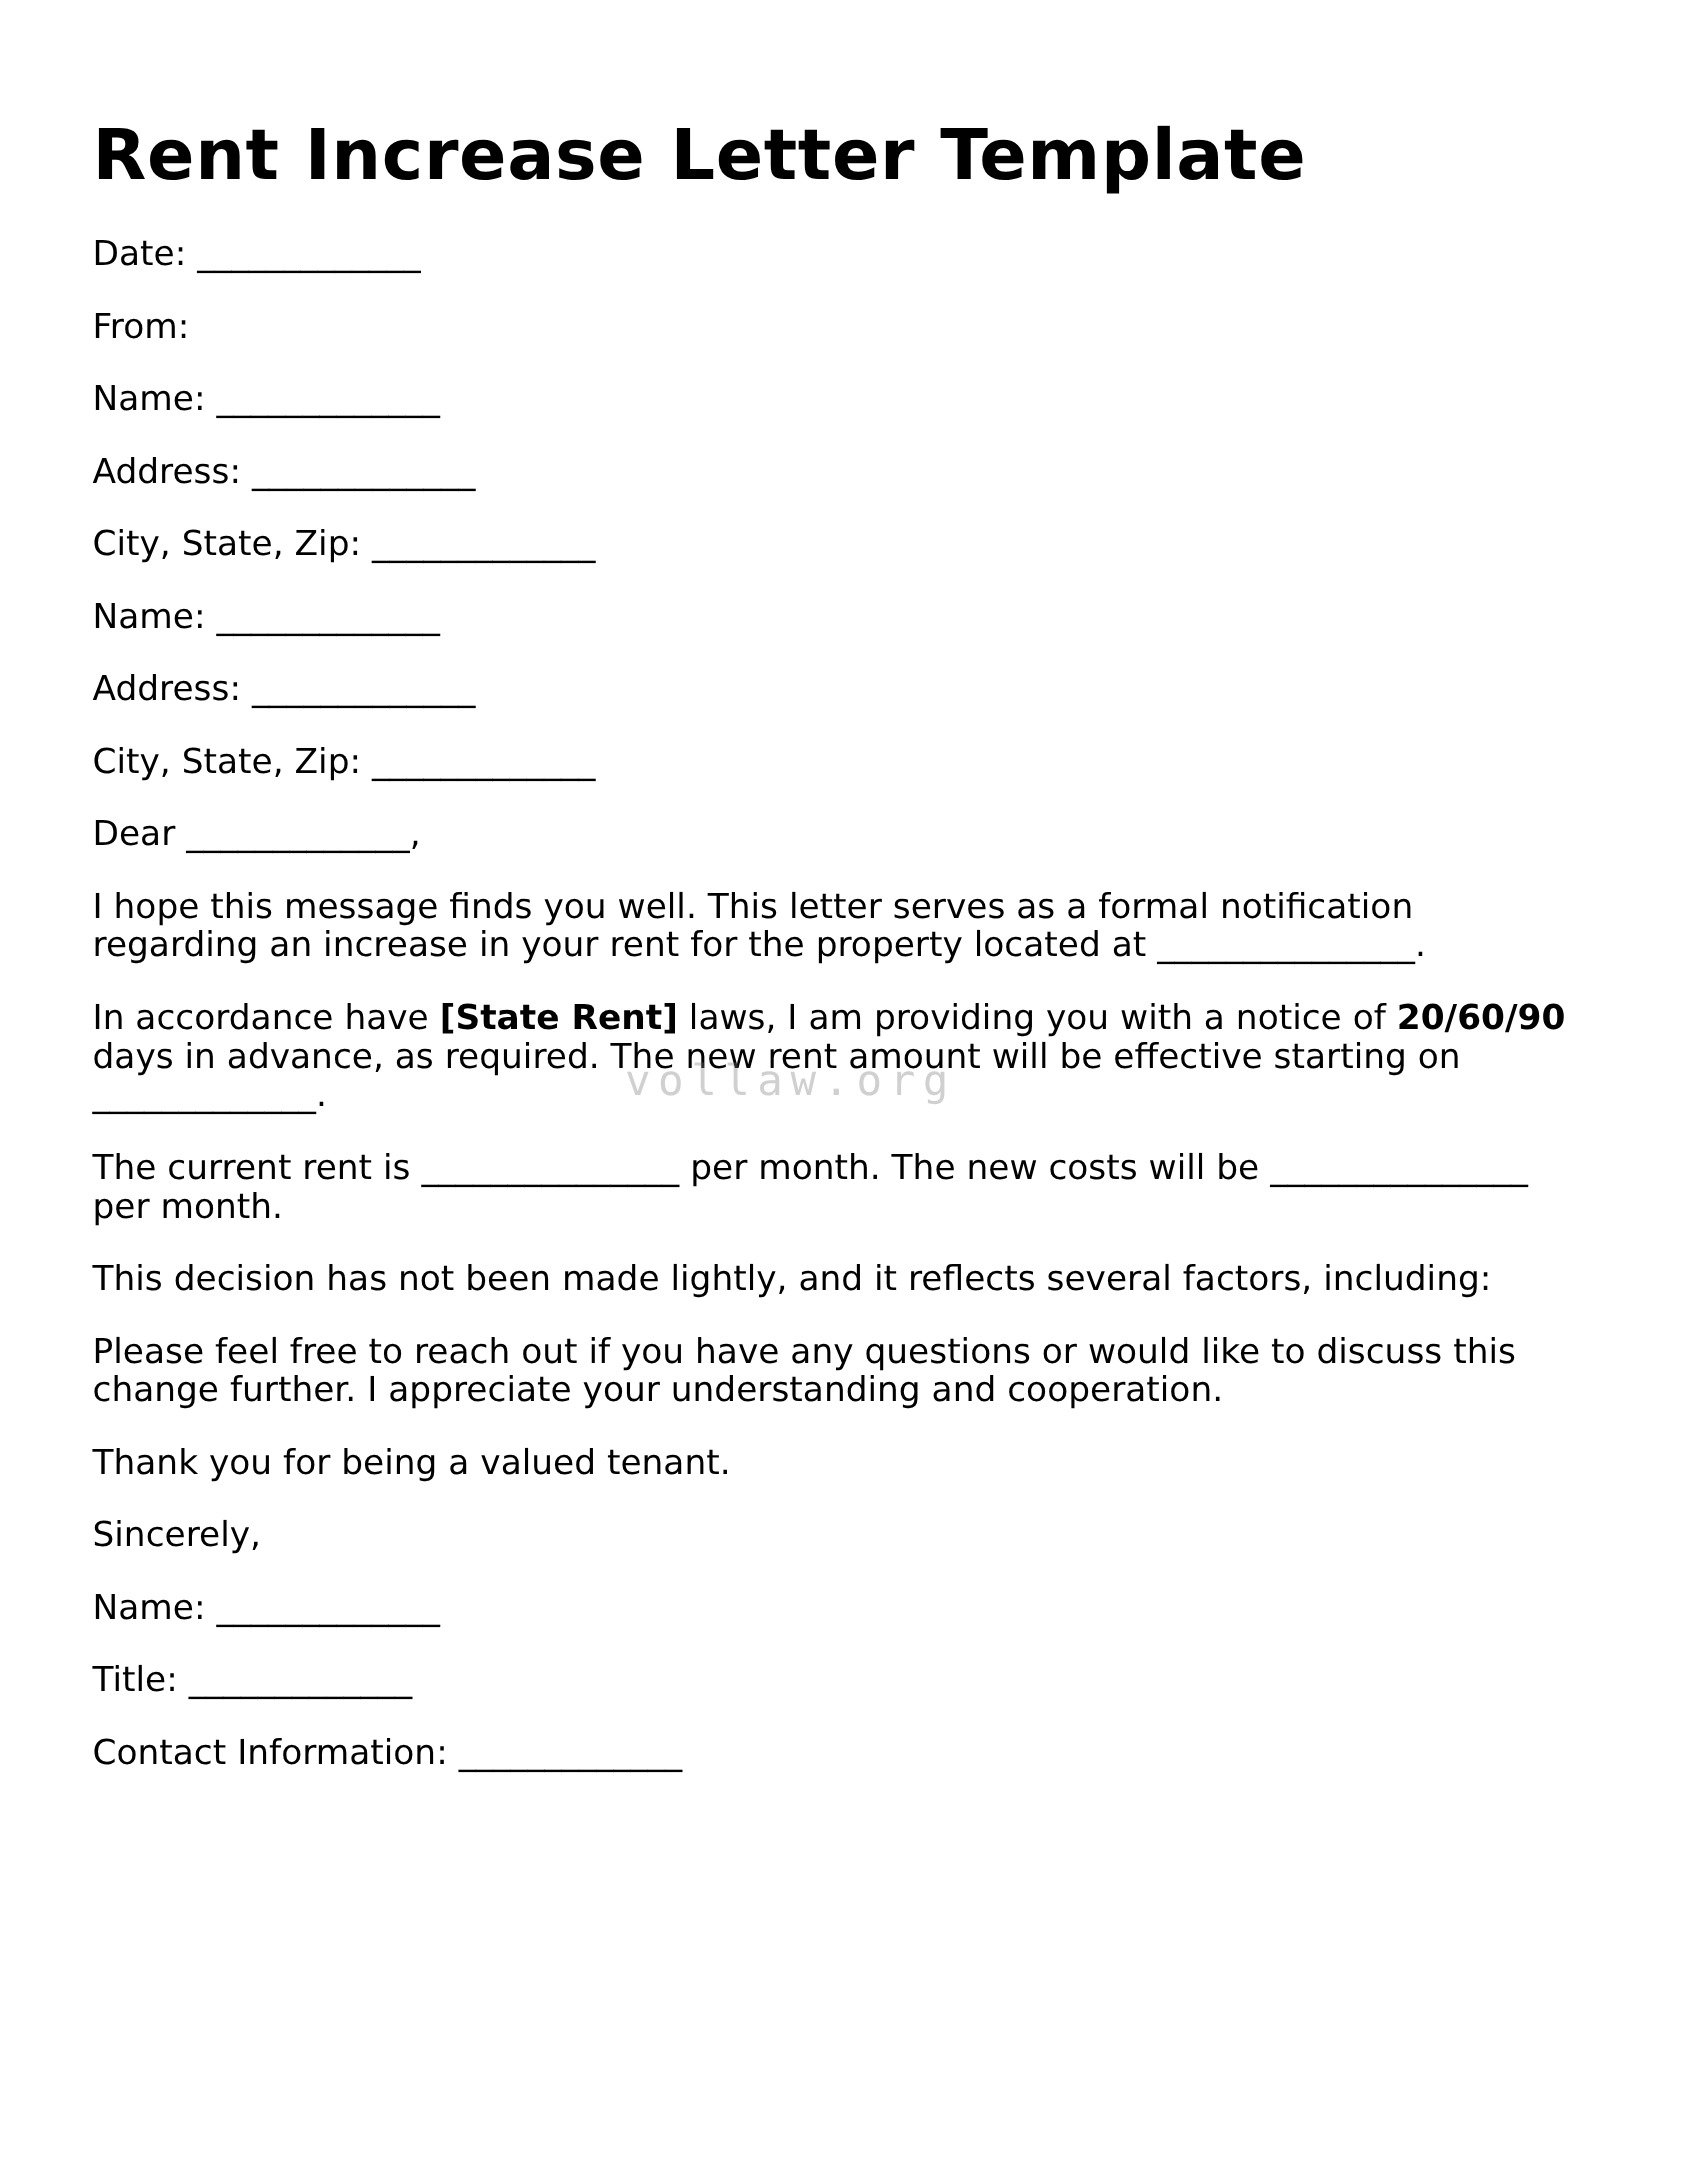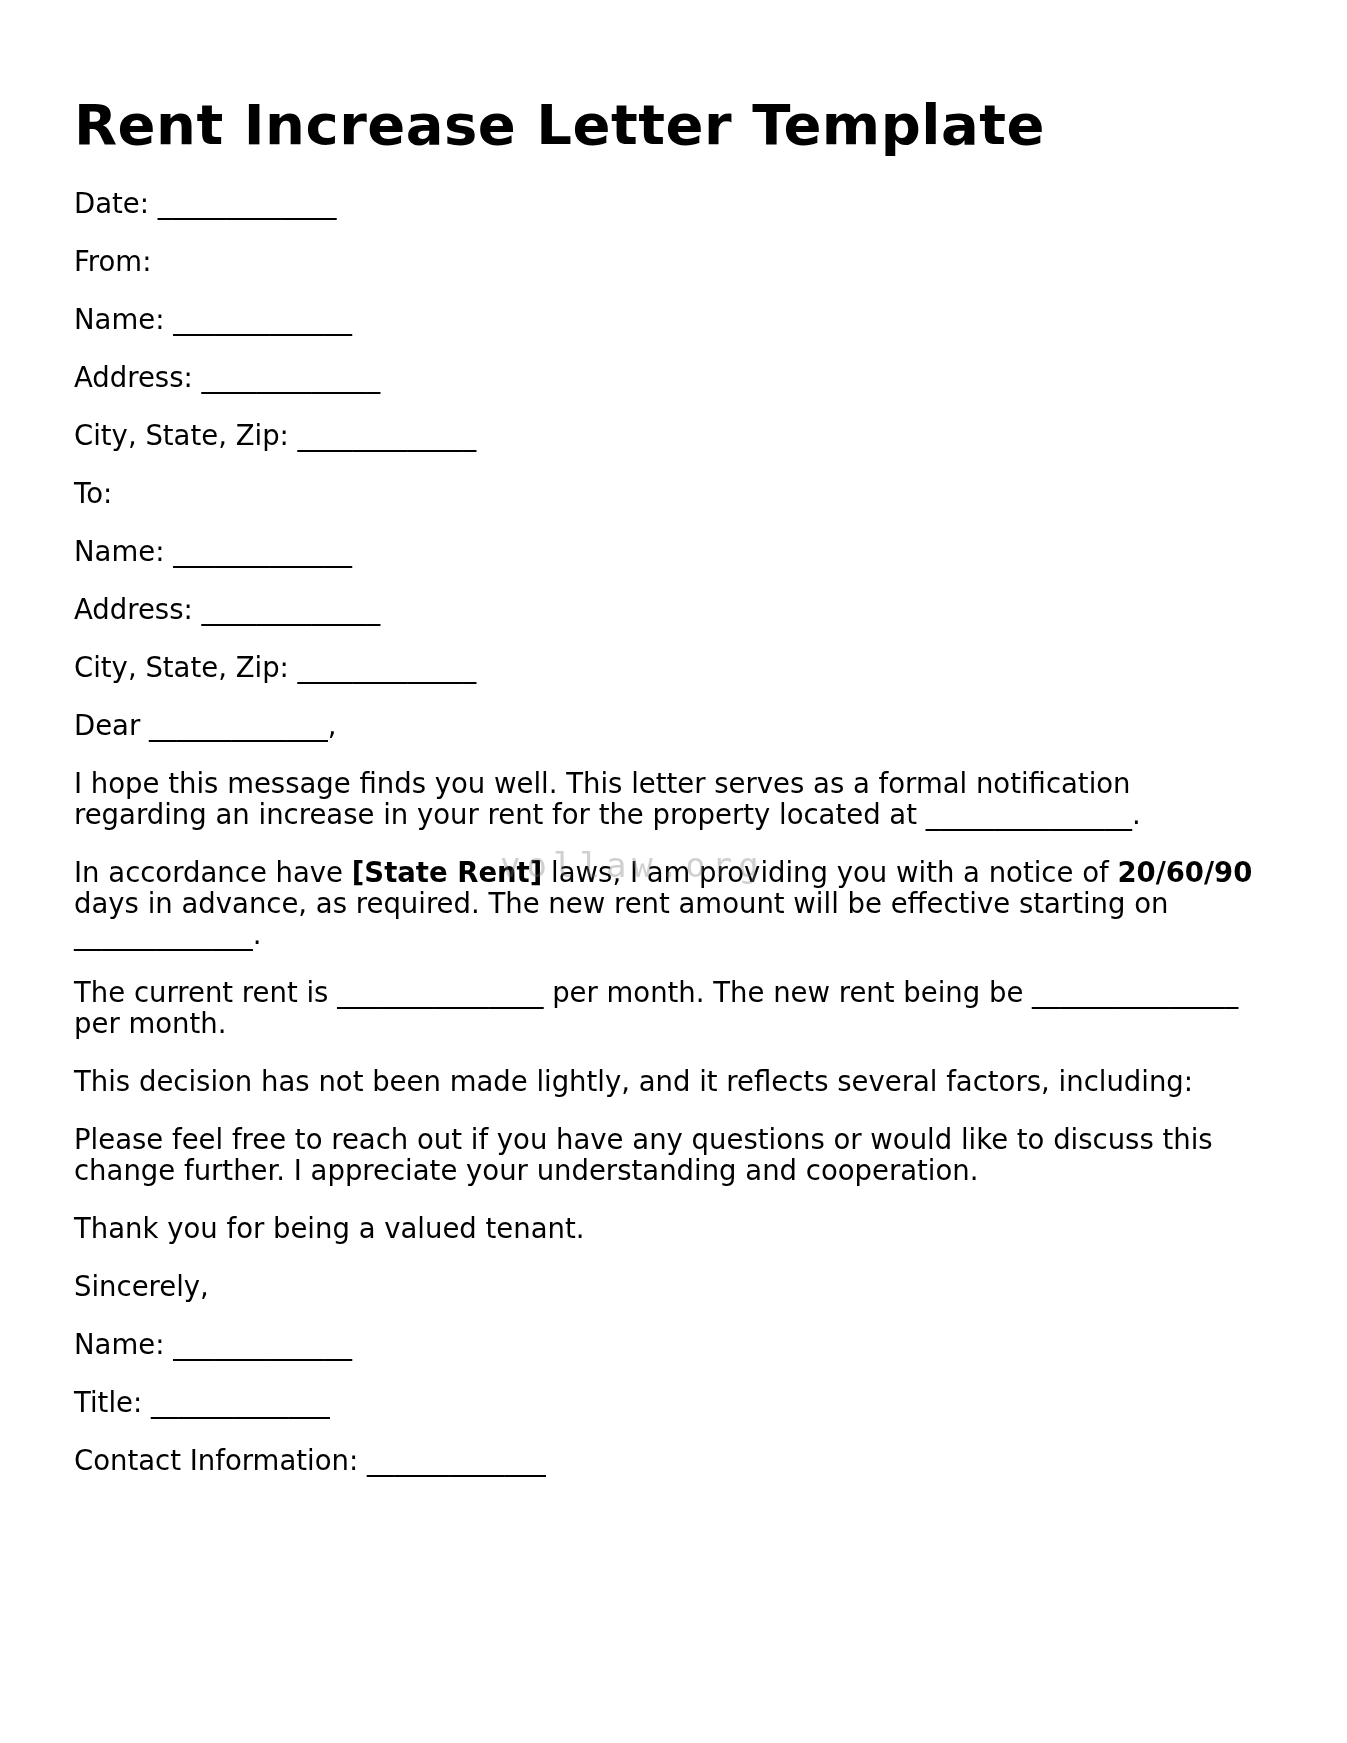--- a/index.html
+++ b/index.html
@@ -18,32 +18,31 @@
 <body>
 
 <div class="page">
   <h1>Rent Increase Letter Template</h1>
 
   <p><span>Date:</span> <span>_____________</span></p>
   <p>From:</p>
   <p><span>Name:</span> <span>_____________</span></p>
   <p><span>Address:</span> <span>_____________</span></p>
   <p><span>City, State, Zip:</span> <span>_____________</span></p>
-  <p>To:</p>
   <p><span>Name:</span> <span>_____________</span></p>
   <p><span>Address:</span> <span>_____________</span></p>
   <p><span>City, State, Zip:</span> <span>_____________</span></p>
 
   <p><span>Dear</span> <span>_____________</span><span>,</span></p>
 
   <p><span>I hope this message finds you well. This letter serves as a formal notification regarding an increase in your rent for the property located at</span> <span>_______________</span><span>.</span></p>
 
   <p><span>In accordance have</span> <b>[State Rent]</b> <span>laws, I am providing you with a notice of</span> <b>20/60/90</b> <span>days in advance, as required. The new rent amount will be effective starting on</span><br><span>_____________</span><span>.</span></p>
 
-  <p><span>The current rent is</span> <span>_______________</span> <span>per month. The new rent being be</span> <span>_______________</span> <span>per month.</span></p>
+  <p><span>The current rent is</span> <span>_______________</span> <span>per month. The new costs will be</span> <span>_______________</span> <span>per month.</span></p>
 
   <p>This decision has not been made lightly, and it reflects several factors, including:</p>
 
   <p>Please feel free to reach out if you have any questions or would like to discuss this change further. I appreciate your understanding and cooperation.</p>
   <p>Thank you for being a valued tenant.</p>
   <p>Sincerely,</p>
 
   <p><span>Name:</span> <span>_____________</span></p>
   <p><span>Title:</span> <span>_____________</span></p>
   <p><span>Contact Information:</span> <span>_____________</span></p>

